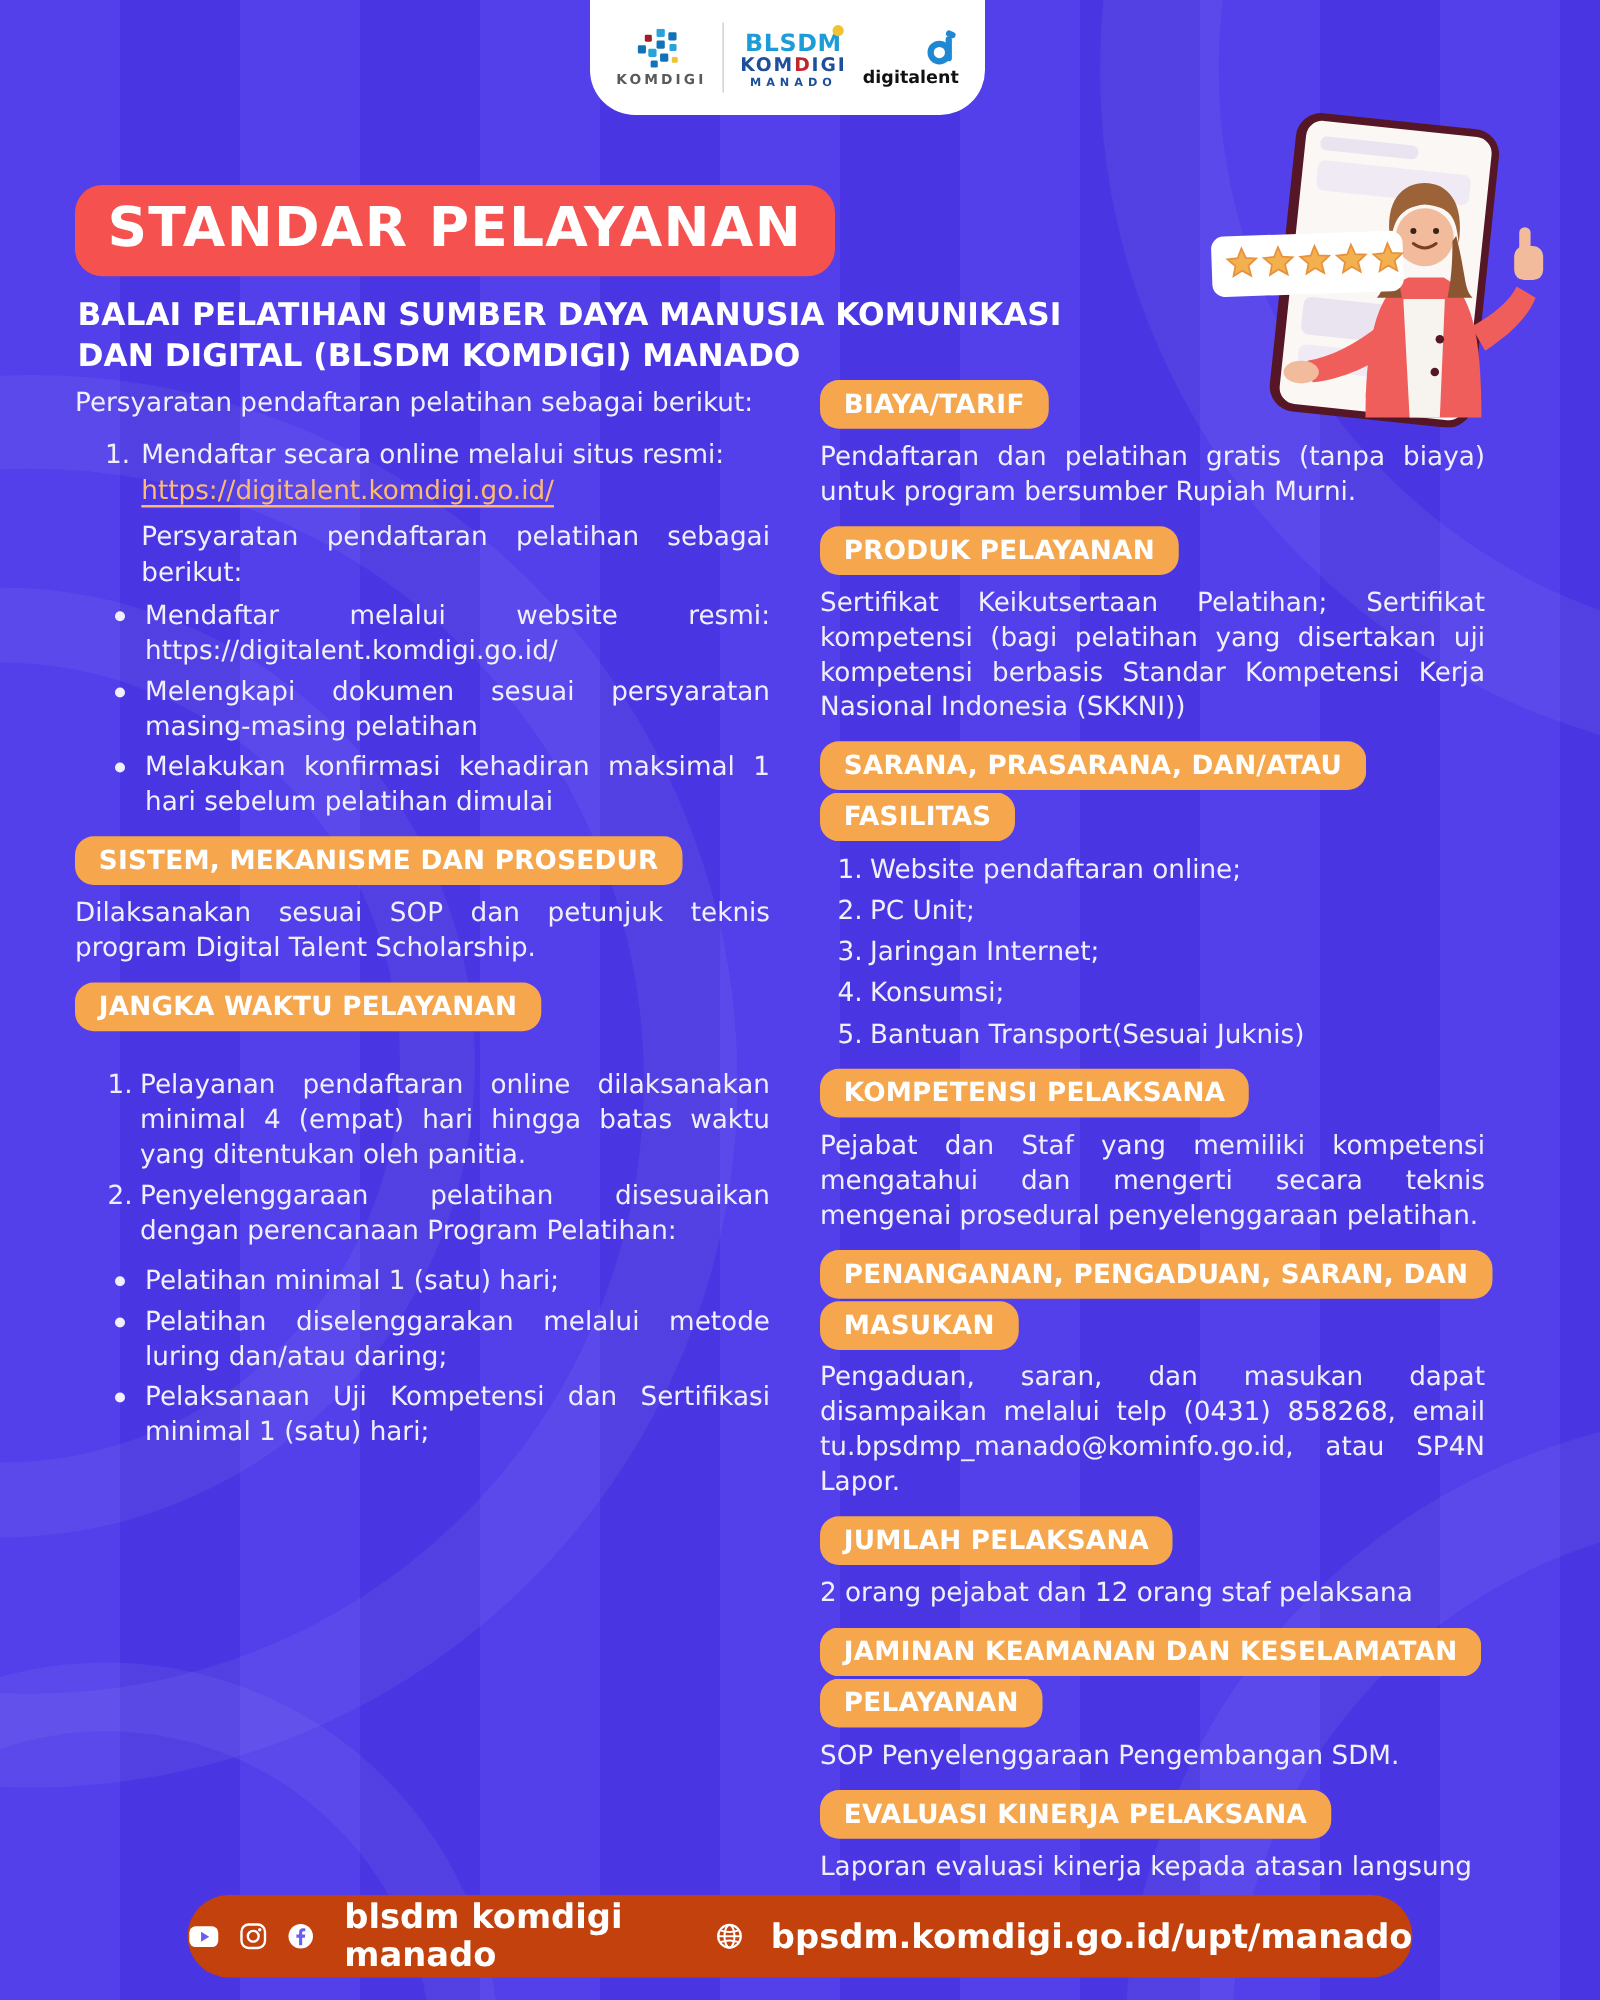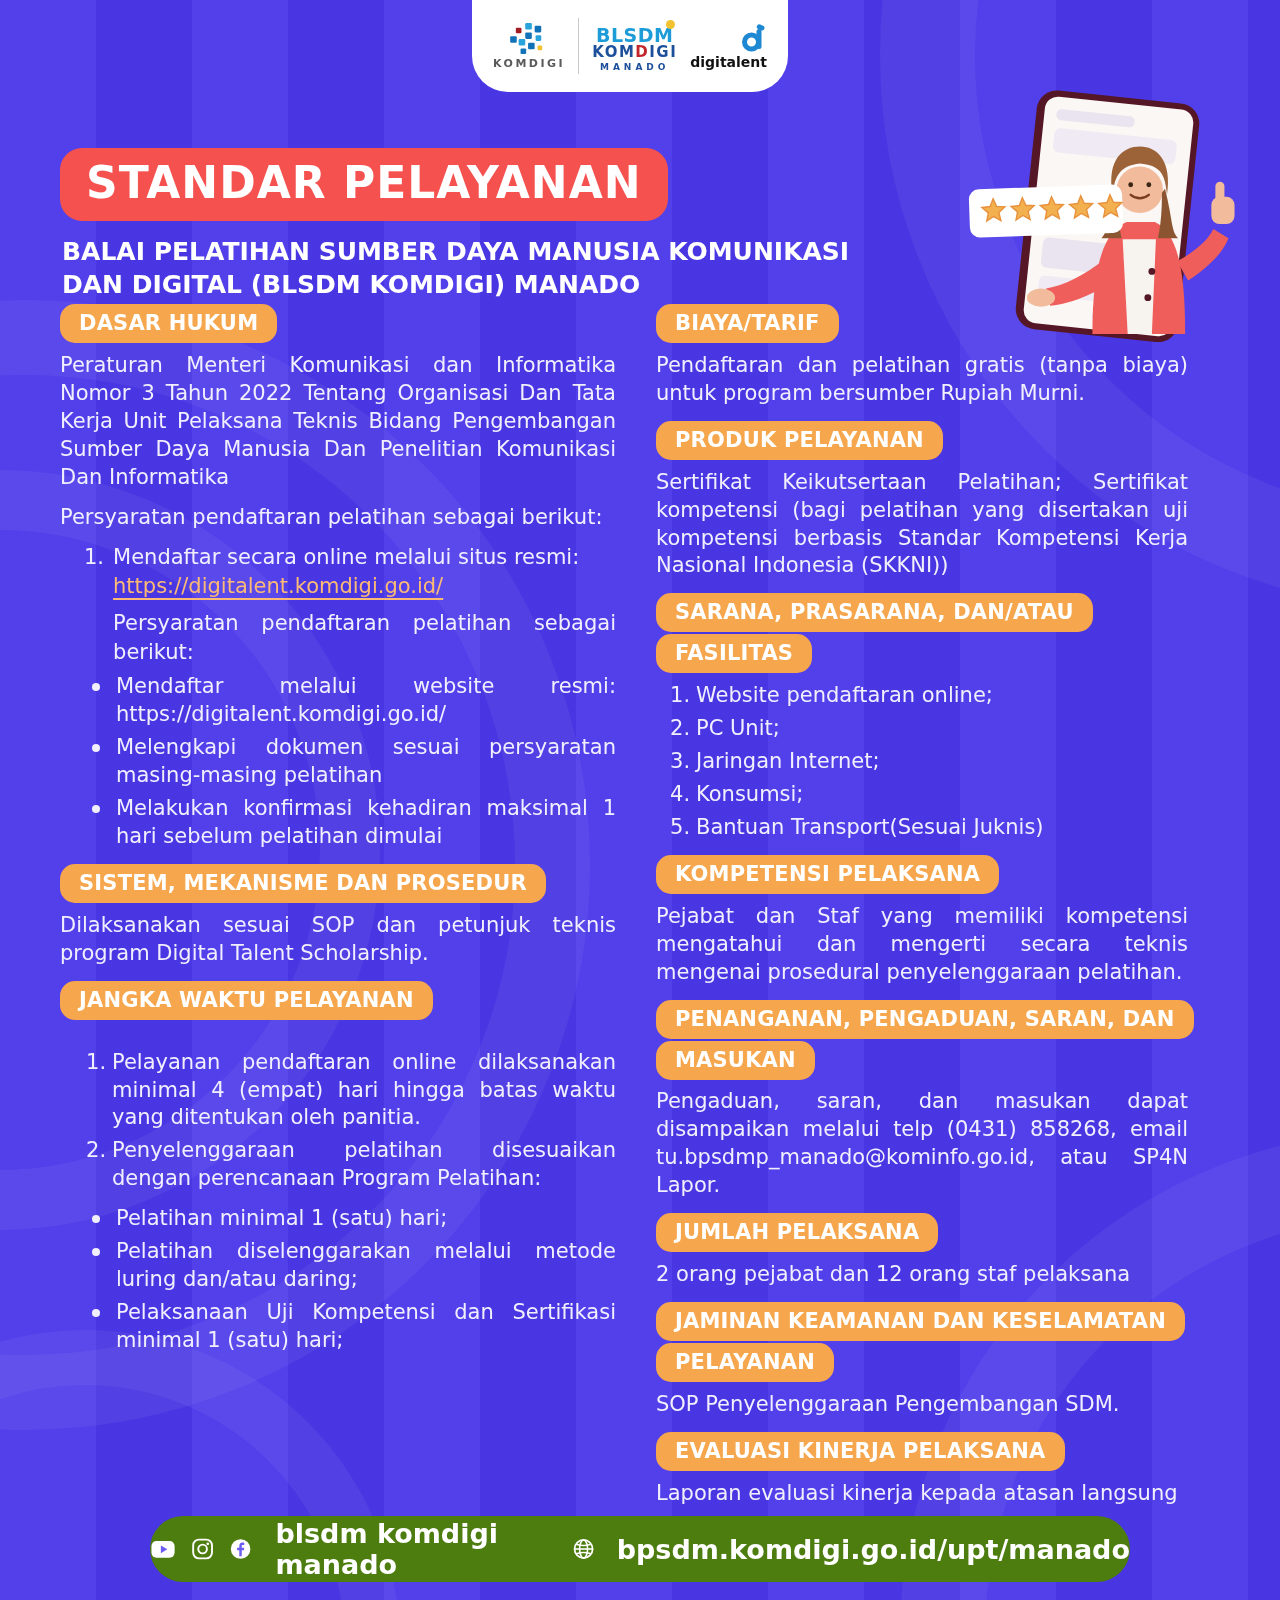--- a/index.html
+++ b/index.html
@@ -70,21 +70,21 @@
 
   .pers-item{display:flex;gap:9px;padding-left:24px;margin:10px 0 6px;font-size:21px;line-height:1.38;}
   .pers-item .num{flex:0 0 auto;}
   .pers-item .pers-body{flex:1;}
   .link{color:#fdba74;text-decoration:underline;text-underline-offset:5px;cursor:pointer;}
   .pers-note{margin:8px 0 0;text-align:justify;}
 
   .gap-lg{height:16px;}
 
   
-  .footer{position:absolute;left:150px;top:1516px;width:980px;height:66px;background:#4d7c0f;
+  .footer{position:absolute;left:150px;top:1516px;width:980px;height:66px;background:#c2410c;
     border-radius:33px;display:flex;align-items:center;justify-content:center;gap:15px;
     color:#fff;z-index:2;}
   .footer .handle{font-size:27px;font-weight:600;margin-right:26px;margin-left:8px;}
   .footer .site{font-size:27px;font-weight:600;margin-left:6px;}
   .fico{display:block;}
 </style>
 </head>
 <body>
 
 <div class="bg-stripes"></div>
@@ -170,24 +170,20 @@
         <path transform="translate(57,106)" d="M12 0 L15.2 7.6 L23.4 8.3 L17.2 13.8 L19 21.8 L12 17.6 L5 21.8 L6.8 13.8 L0.6 8.3 L8.8 7.6 Z"></path>
         <path transform="translate(86,106)" d="M12 0 L15.2 7.6 L23.4 8.3 L17.2 13.8 L19 21.8 L12 17.6 L5 21.8 L6.8 13.8 L0.6 8.3 L8.8 7.6 Z"></path>
         <path transform="translate(115,106)" d="M12 0 L15.2 7.6 L23.4 8.3 L17.2 13.8 L19 21.8 L12 17.6 L5 21.8 L6.8 13.8 L0.6 8.3 L8.8 7.6 Z"></path>
         <path transform="translate(144,106)" d="M12 0 L15.2 7.6 L23.4 8.3 L17.2 13.8 L19 21.8 L12 17.6 L5 21.8 L6.8 13.8 L0.6 8.3 L8.8 7.6 Z"></path>
       </g>
     </g>
   </svg>
 
   <div class="col col-left">
 
-    <div class="sec">
-      <div class="badge-row"><span class="badge">DASAR HUKUM</span></div>
-      <p class="p just">Peraturan Menteri Komunikasi dan Informatika Nomor 3 Tahun 2022 Tentang Organisasi Dan Tata Kerja Unit Pelaksana Teknis Bidang Pengembangan Sumber Daya Manusia Dan Penelitian Komunikasi Dan Informatika</p>
-    </div>
 
     <div class="sec">
       <p class="p just">Persyaratan pendaftaran pelatihan sebagai berikut:</p>
       <div class="pers-item">
         <span class="num">1.</span>
         <div class="pers-body">
           <span>Mendaftar secara online melalui situs resmi:</span><br>
           <span class="link">https://digitalent.komdigi.go.id/</span>
           <p class="pers-note">Persyaratan pendaftaran pelatihan sebagai berikut:</p>
         </div>

